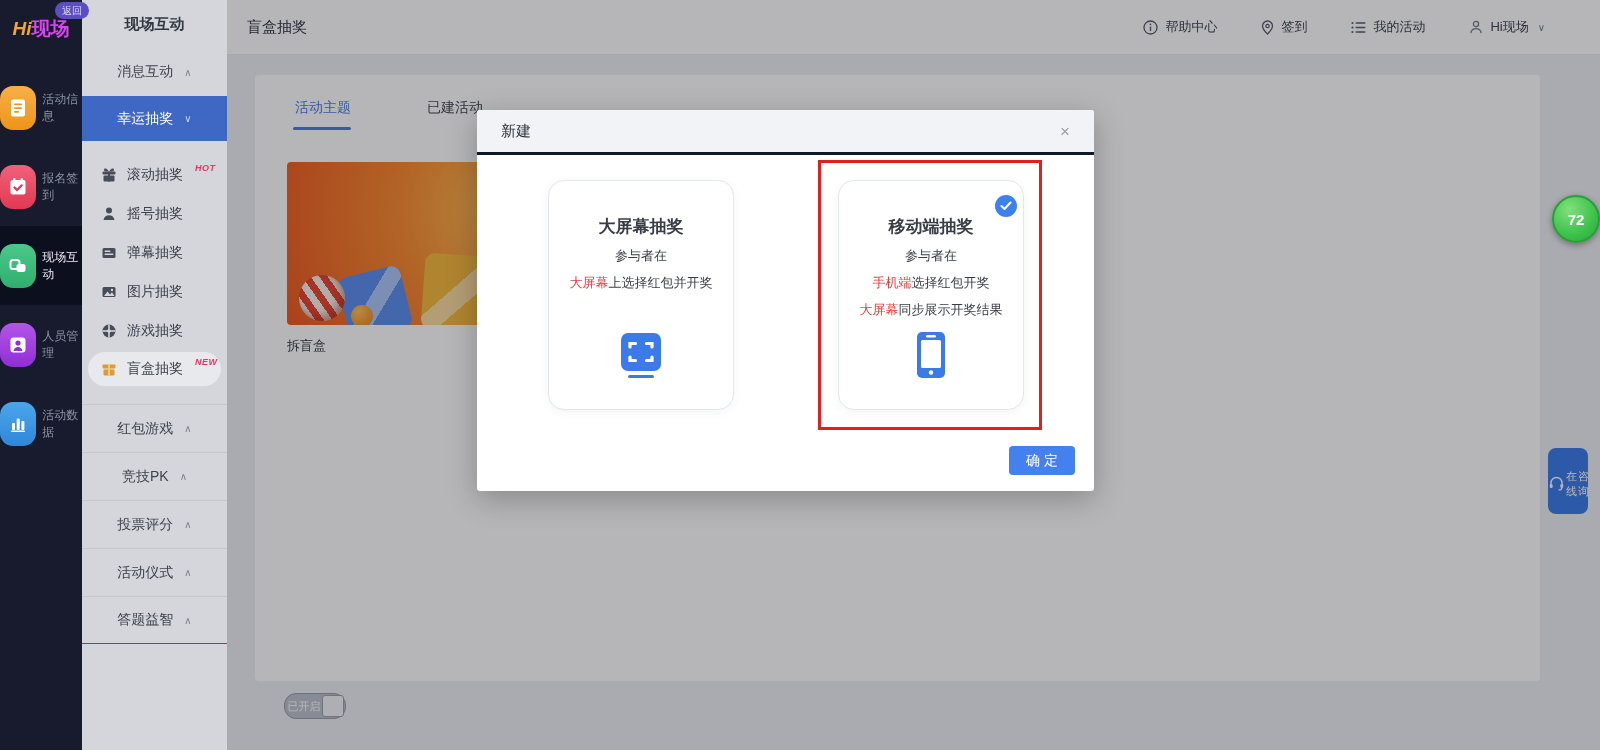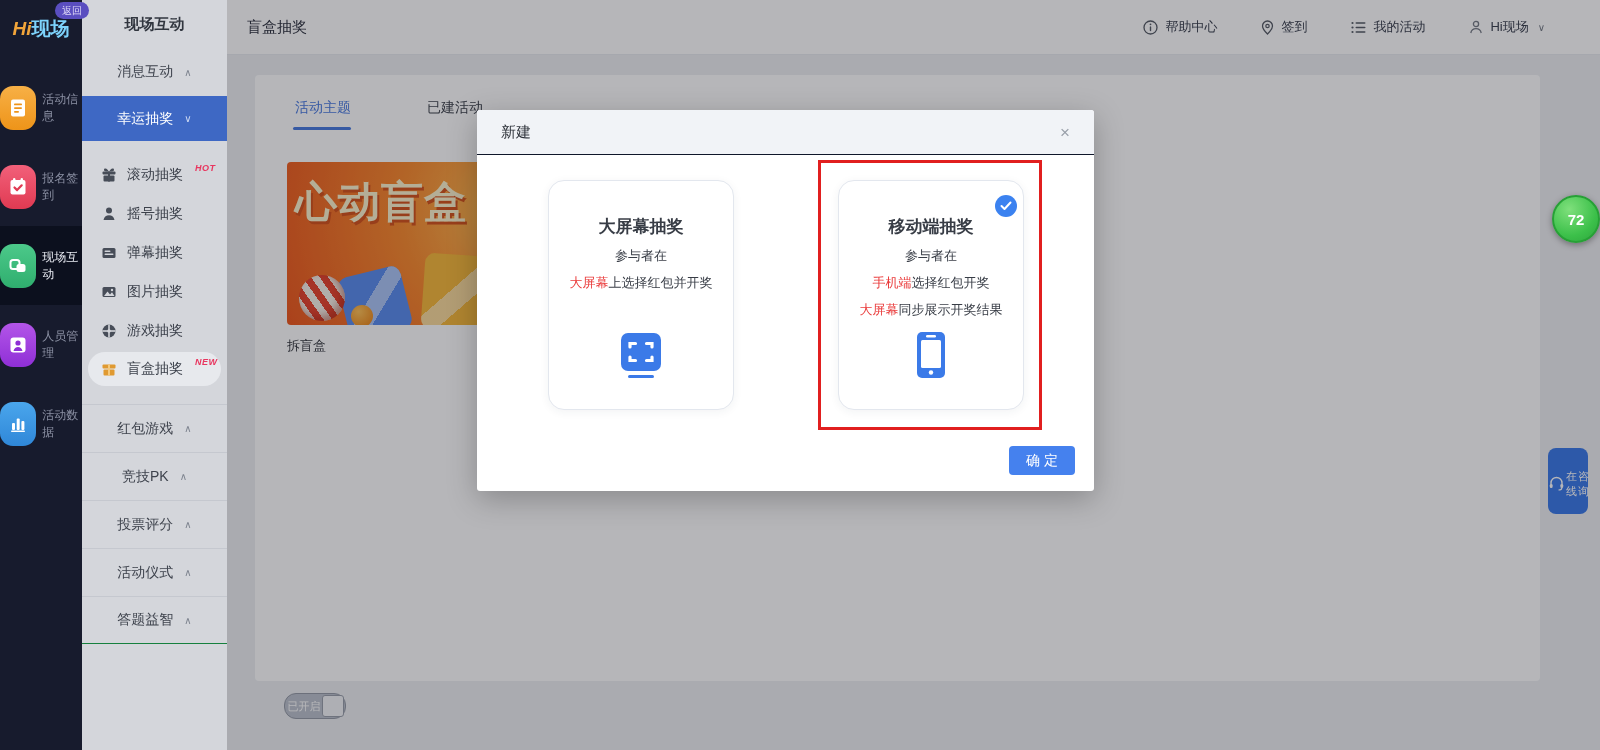--- a/index.html
+++ b/index.html
@@ -3,21 +3,21 @@
 <meta charset="utf-8">
 <style>
   * { margin:0; padding:0; box-sizing:border-box; }
   html,body { width:1600px; height:750px; overflow:hidden; }
   body { font-family:"Liberation Sans","DejaVu Sans",sans-serif; background:#eef0f3; position:relative; }
 
   
   .rail { position:absolute; left:0; top:0; bottom:0; width:82px; background:#171b2d; z-index:20; }
   .rail-logo { margin-top:16px; text-align:center; font-size:19px; font-weight:bold; font-style:italic; white-space:nowrap; }
   .logo-hi { color:#f2a53a; }
-  .logo-rest { color:#7dd3fc; font-style:normal; }
+  .logo-rest { color:#d946ef; font-style:normal; }
   .back-badge { position:absolute; left:55px; top:2px; width:34px; height:17px; background:#5a4ec0; color:#dcd7f6; font-size:10px; line-height:17px; text-align:center; border-radius:9px; z-index:30; cursor:pointer; }
   .rail-nav { margin-top:26px; }
   .rail-item { height:79px; display:flex; flex-direction:row; align-items:center; justify-content:center; gap:6px; color:#8b90a3; font-size:12px; cursor:pointer; }
   .rail-item.active { background:#0c101e; color:#e9ebf3; }
   .rail-icon { width:44px; height:44px; border-radius:13px; display:flex; align-items:center; justify-content:center; }
   .ic-org { background:linear-gradient(180deg,#f7b046,#ee9419); }
   .ic-red { background:linear-gradient(180deg,#f2607a,#e03a52); }
   .ic-grn { background:linear-gradient(180deg,#4cc98a,#2fae6e); }
   .ic-pur { background:linear-gradient(180deg,#b355e8,#8f2fd6); }
   .ic-blu { background:linear-gradient(180deg,#4aa6ec,#2f87d8); }
@@ -76,21 +76,21 @@
   .overlay { position:absolute; inset:0; background:rgba(12,14,22,.30); z-index:50; }
 
   
   .float-badge { position:absolute; left:1552px; top:195px; width:48px; height:48px; border-radius:50%; z-index:120;
     background:radial-gradient(circle at 35% 28%,#7fe07c,#3cc04a 62%,#2da43c); border:2px solid #27a036;
     box-shadow:0 2px 6px rgba(0,0,0,.35); color:#fff; font-size:15px; font-weight:bold;
     display:flex; align-items:center; justify-content:center; cursor:pointer; }
 
   
   .modal { position:absolute; left:477px; top:110px; width:617px; height:381px; background:#fff; border-radius:3px; z-index:100; box-shadow:0 8px 30px rgba(0,0,0,.25); }
-  .modal-head { height:45px; background:#f1f3f7; border-bottom:1px solid #0f172a; display:flex; align-items:center; padding:0 24px; border-radius:3px 3px 0 0; }
+  .modal-head { height:45px; background:#f1f3f7; border-bottom:3px solid #0f172a; display:flex; align-items:center; padding:0 24px; border-radius:3px 3px 0 0; }
   .modal-title { font-size:15px; color:#2e323a; }
   .modal-close { margin-left:auto; font-size:17px; color:#9aa0aa; cursor:pointer; line-height:1; }
   .opt-card { position:absolute; width:186px; height:230px; border:1px solid #e3e7ee; border-radius:16px; background:#fff; box-shadow:0 2px 10px rgba(31,45,70,.06); text-align:center; cursor:pointer; }
   .opt1 { left:71px; top:70px; }
   .opt2 { left:361px; top:70px; }
   .opt-title { margin-top:34px; font-size:17px; font-weight:bold; color:#383d46; }
   .opt-line { margin-top:9px; font-size:13px; color:#383d46; }
   .red { color:#ea3b3b; }
   .opt-icon { position:absolute; bottom:26px; left:50%; transform:translateX(-50%); }
   .check-badge { position:absolute; top:14px; right:6px; width:22px; height:22px; border-radius:50%; background:#3b82f0; display:flex; align-items:center; justify-content:center; }
@@ -319,21 +319,20 @@
   </div>
 
   <div class="panel">
     <div class="tabs">
       <div class="tab active">活动主题</div>
       <div class="tab">已建活动</div>
     </div>
 
     <div class="theme-card">
       <div class="theme-img">
-        <span class="theme-img-title">心动盲盒</span>
         <span class="bx bx-blue">
             <i></i>
           </span>
         <span class="bx bx-yellow">
             <i></i>
           </span>
         <span class="bx bx-purple">
             <i></i>
           </span>
         <span class="ball-striped"></span>

